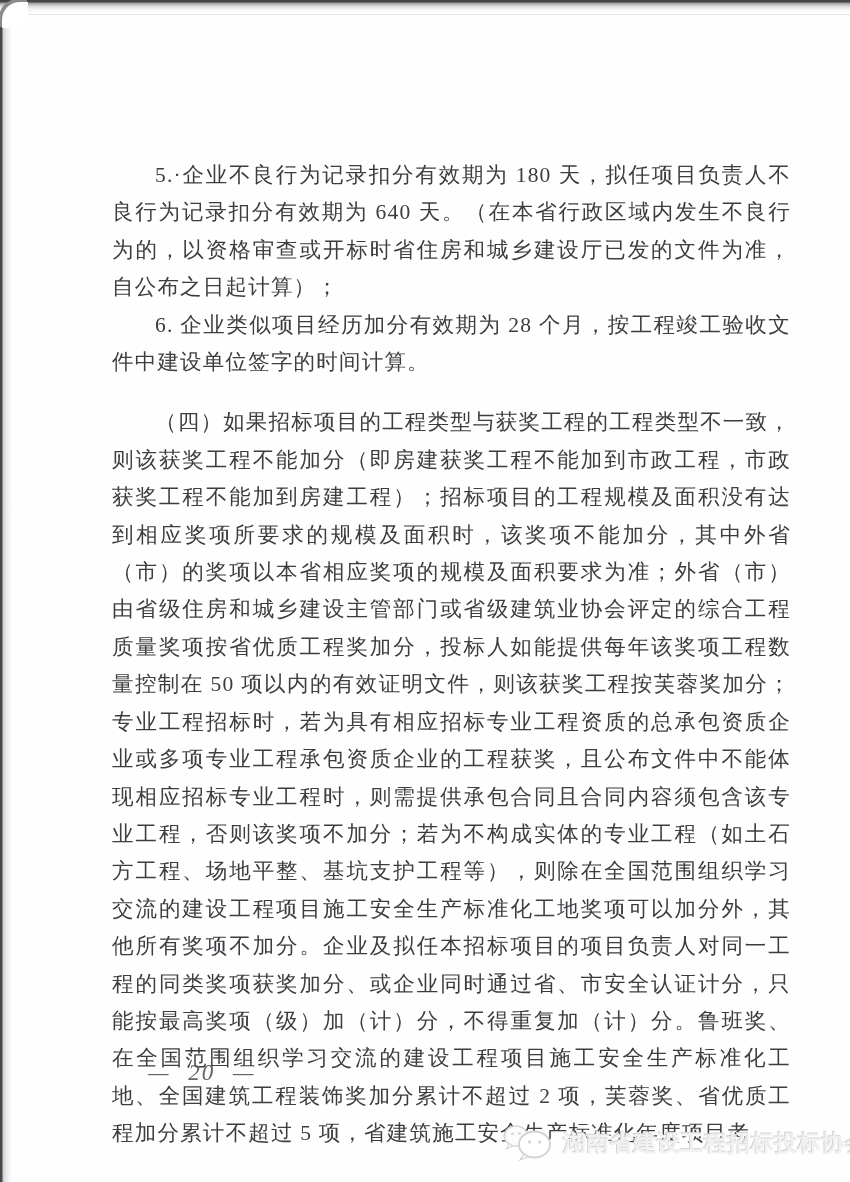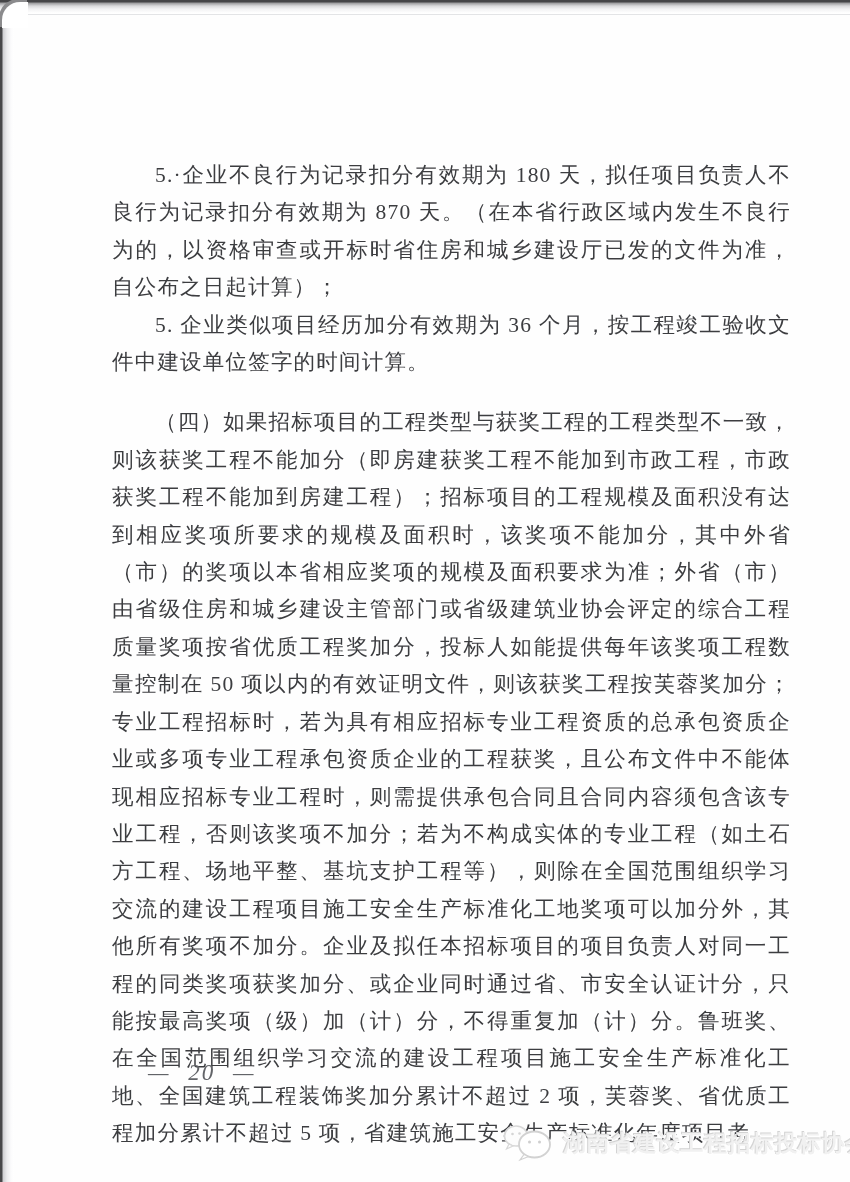--- a/index.html
+++ b/index.html
@@ -90,22 +90,22 @@
 </head>
 <body>
 
 <div class="page">
 
   <div class="scan-edge-top"></div>
   <div class="scan-edge-left"></div>
   <div class="scan-corner"></div>
 
   <div class="content">
-    <p>5.·企业不良行为记录扣分有效期为 180 天，拟任项目负责人不良行为记录扣分有效期为 870 天。（在本省行政区域内发生不良行为的，以资格审查或开标时省住房和城乡建设厅已发的文件为准，自公布之日起计算）；</p>
-    <p>5. 企业类似项目经历加分有效期为 36 个月，按工程竣工验收文件中建设单位签字的时间计算。</p>
+    <p>5.·企业不良行为记录扣分有效期为 180 天，拟任项目负责人不良行为记录扣分有效期为 640 天。（在本省行政区域内发生不良行为的，以资格审查或开标时省住房和城乡建设厅已发的文件为准，自公布之日起计算）；</p>
+    <p>6. 企业类似项目经历加分有效期为 28 个月，按工程竣工验收文件中建设单位签字的时间计算。</p>
     <p class="sec">（四）如果招标项目的工程类型与获奖工程的工程类型不一致，则该获奖工程不能加分（即房建获奖工程不能加到市政工程，市政获奖工程不能加到房建工程）；招标项目的工程规模及面积没有达到相应奖项所要求的规模及面积时，该奖项不能加分，其中外省（市）的奖项以本省相应奖项的规模及面积要求为准；外省（市）由省级住房和城乡建设主管部门或省级建筑业协会评定的综合工程质量奖项按省优质工程奖加分，投标人如能提供每年该奖项工程数量控制在 50 项以内的有效证明文件，则该获奖工程按芙蓉奖加分；专业工程招标时，若为具有相应招标专业工程资质的总承包资质企业或多项专业工程承包资质企业的工程获奖，且公布文件中不能体现相应招标专业工程时，则需提供承包合同且合同内容须包含该专业工程，否则该奖项不加分；若为不构成实体的专业工程（如土石方工程、场地平整、基坑支护工程等），则除在全国范围组织学习交流的建设工程项目施工安全生产标准化工地奖项可以加分外，其他所有奖项不加分。企业及拟任本招标项目的项目负责人对同一工程的同类奖项获奖加分、或企业同时通过省、市安全认证计分，只能按最高奖项（级）加（计）分，不得重复加（计）分。鲁班奖、在全国范围组织学习交流的建设工程项目施工安全生产标准化工地、全国建筑工程装饰奖加分累计不超过 2 项，芙蓉奖、省优质工程加分累计不超过 5 项，省建筑施工安全生产标准化年度项目考</p>
   </div>
 
   <div class="page-number">— 20 —</div>
 
   <div class="watermark">
     <span>
       <svg class="wm-icon" width="54" height="42" viewBox="0 0 54 42">
 
         <ellipse cx="14" cy="14" rx="11.5" ry="10" fill="#fcfcfc" stroke="#d8d8d8" stroke-width="1.6"></ellipse>

